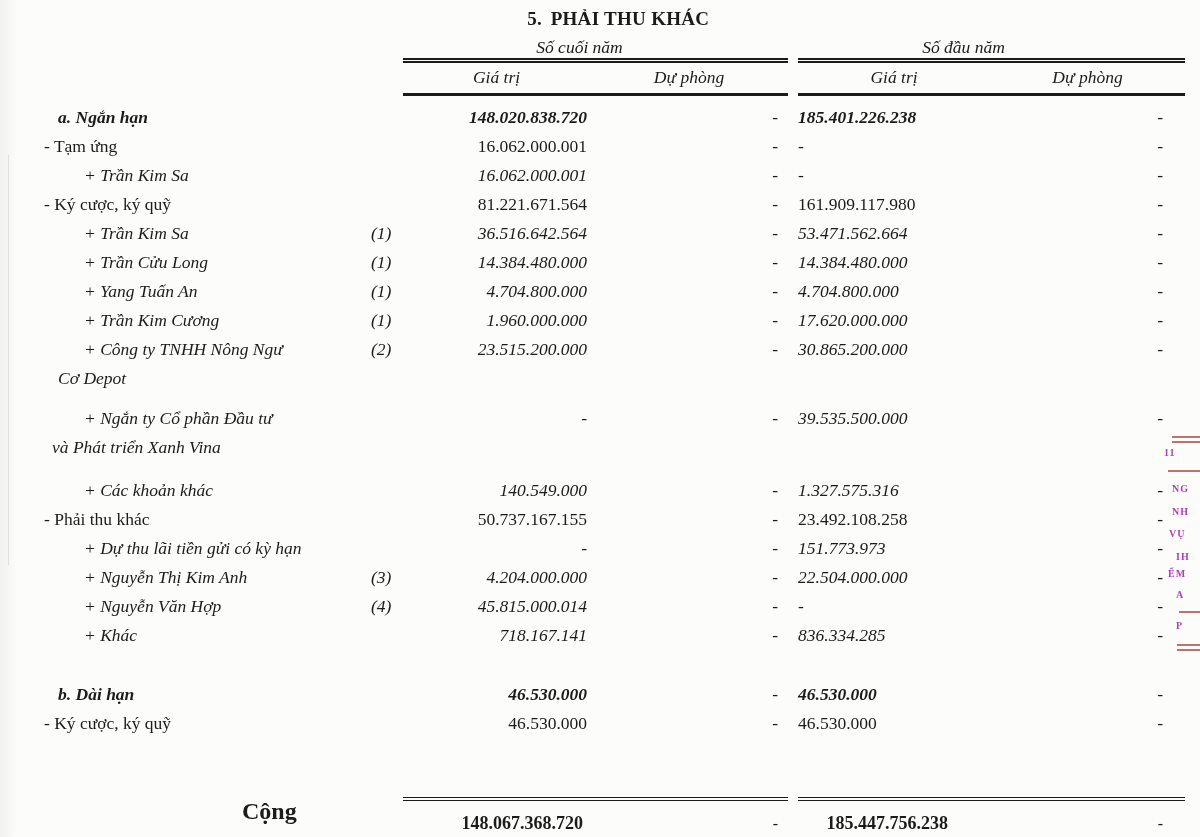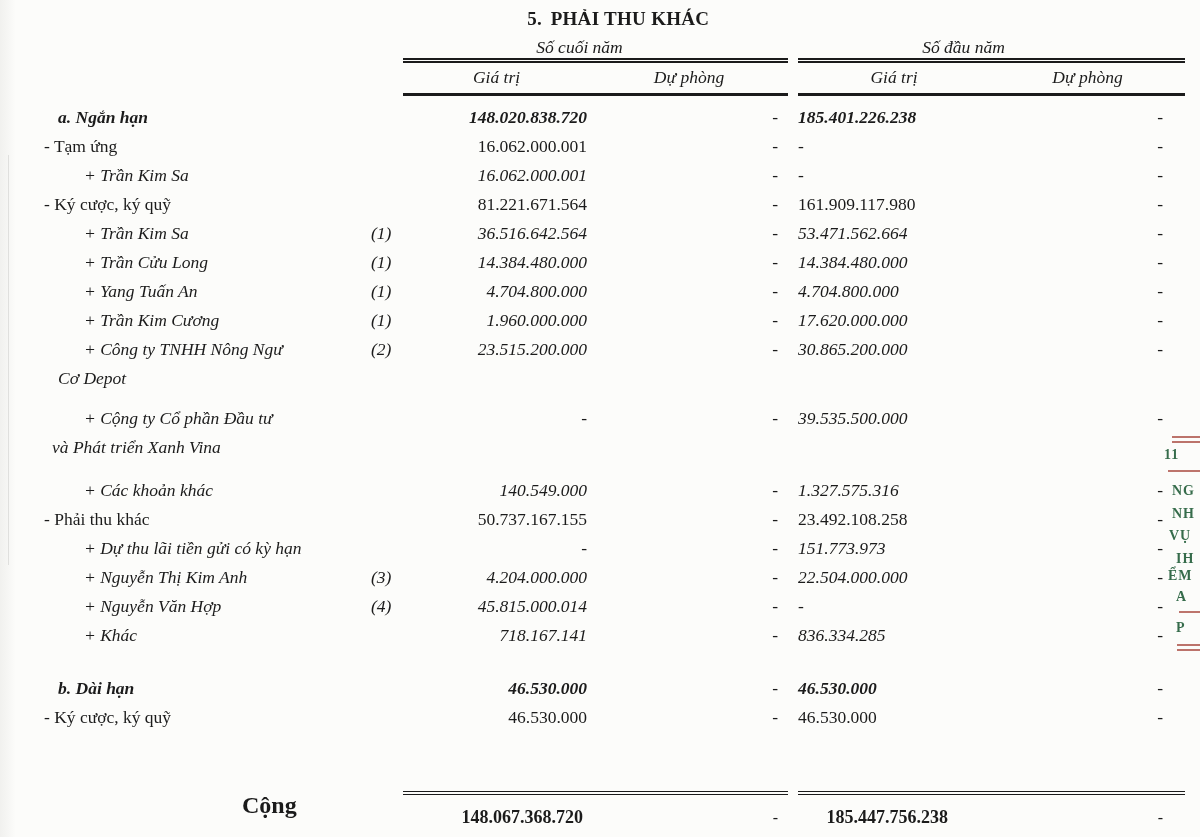--- a/index.html
+++ b/index.html
@@ -58,21 +58,21 @@
   .total-row .cell{line-height:29px;}
   .t-span1,.t-span2{border-top:4px double #1b1b1b;border-bottom:7px double #1b1b1b;
     display:flex;height:56px;box-sizing:border-box;align-items:center;}
   .t-span1 .tv{width:187px;text-align:right;padding-right:14px;font-weight:700;font-size:18px;}
   .t-span1 .tp{width:198px;text-align:right;padding-right:10px;box-sizing:border-box;}
   .t-span2 .tv{width:192px;text-align:right;padding-right:42px;font-weight:700;font-size:18px;box-sizing:border-box;}
   .t-span2 .tp{width:195px;text-align:right;padding-right:22px;box-sizing:border-box;}
   .t-label{padding-left:207px;font-weight:700;font-size:24px;line-height:40px;}
 
   
-  .stamp{position:absolute;color:#14532d;font-weight:700;font-size:14px;letter-spacing:1px;
+  .stamp{position:absolute;color:#a21caf;font-weight:700;font-size:10px;letter-spacing:1px;
     font-family:"Liberation Serif","DejaVu Serif",serif;opacity:.85;white-space:nowrap;}
   .stamp-line{position:absolute;background:#ad5148;height:2px;opacity:.8;}
   .stamp-dline{position:absolute;border-top:2px solid #ad5148;border-bottom:2px solid #ad5148;
     height:3px;opacity:.8;}
 </style>
 </head>
 <body>
 
 <div class="page">
   <div class="scan-left"></div>
@@ -199,21 +199,21 @@
         </div>
         <div class="cell c-note">(2)</div>
         <div class="cell c-v1">23.515.200.000</div>
         <div class="cell c-p1">-</div>
         <div class="cell c-gap"></div>
         <div class="cell c-v2">30.865.200.000</div>
         <div class="cell c-p2">-</div>
       </div>
       <div class="grid row st-italic in-plus-deep" style="margin-top: 11px;">
         <div class="cell c-label">
-          <div class="l1">+ Cộng ty Cổ phần Đầu tư</div>
+          <div class="l1">+ Ngắn ty Cổ phần Đầu tư</div>
           <div class="l2">và Phát triển Xanh Vina</div>
         </div>
         <div class="cell c-note"></div>
         <div class="cell c-v1">-</div>
         <div class="cell c-p1">-</div>
         <div class="cell c-gap"></div>
         <div class="cell c-v2">39.535.500.000</div>
         <div class="cell c-p2">-</div>
       </div>
       <div class="grid row st-italic in-plus" style="margin-top: 14px;">
@@ -275,21 +275,21 @@
         <div class="cell c-label">
           <div class="l1">+ Khác</div>
         </div>
         <div class="cell c-note"></div>
         <div class="cell c-v1">718.167.141</div>
         <div class="cell c-p1">-</div>
         <div class="cell c-gap"></div>
         <div class="cell c-v2">836.334.285</div>
         <div class="cell c-p2">-</div>
       </div>
-      <div class="grid row st-bold in-section" style="margin-top: 24px;">
+      <div class="grid row st-bold in-section" style="margin-top: 30px;">
         <div class="cell c-label">
           <div class="l1">b. Dài hạn</div>
         </div>
         <div class="cell c-note"></div>
         <div class="cell c-v1">46.530.000</div>
         <div class="cell c-p1">-</div>
         <div class="cell c-gap"></div>
         <div class="cell c-v2">46.530.000</div>
         <div class="cell c-p2">-</div>
       </div>

